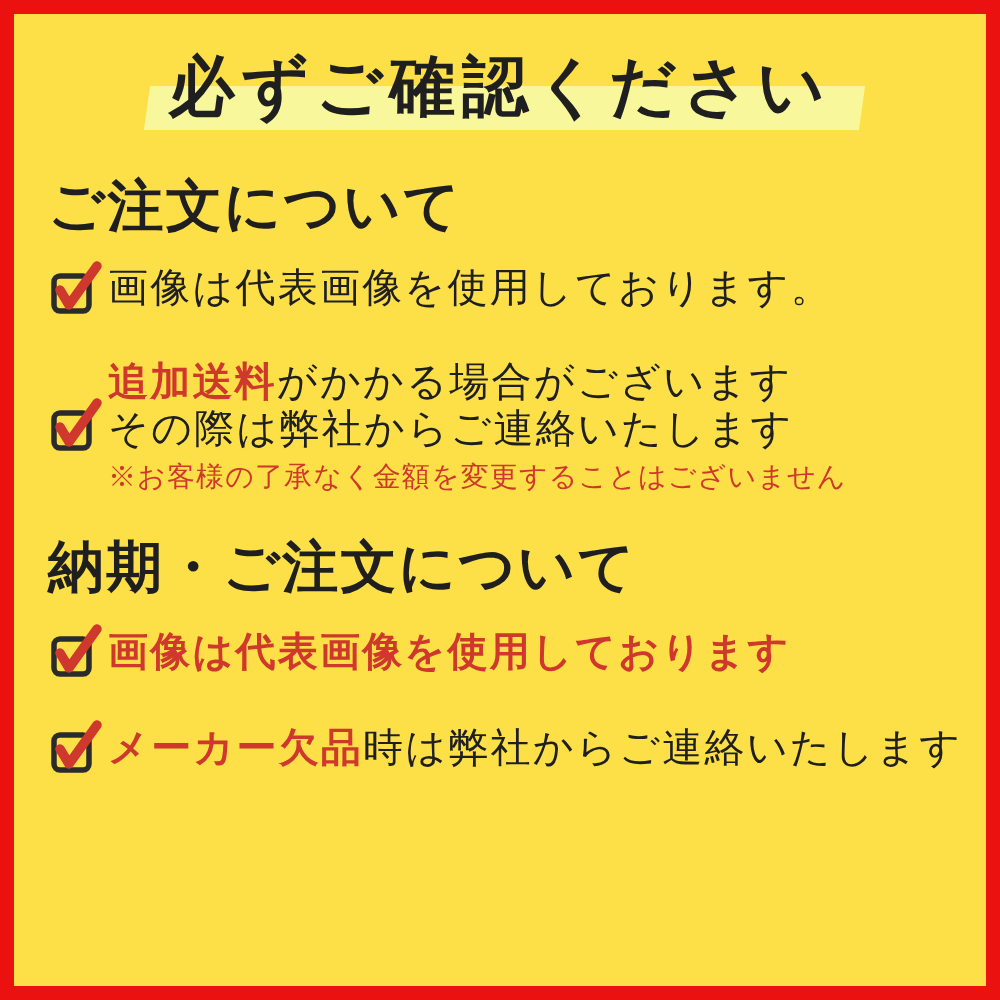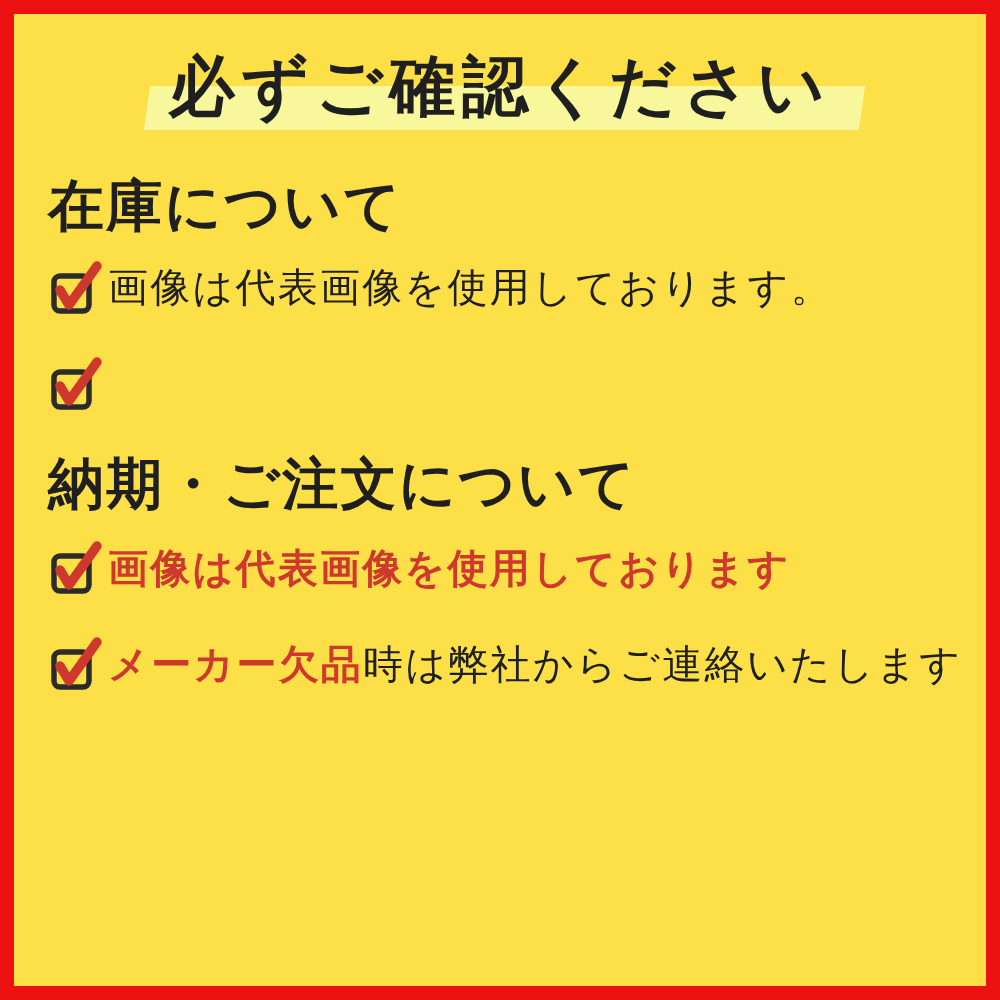--- a/index.html
+++ b/index.html
@@ -88,21 +88,21 @@
 </style>
 </head>
 <body>
 
 <div class="frame">
 
   <h1 class="title">
     <span class="hl">必ずご確認ください</span>
   </h1>
 
-  <h2 class="section-heading" id="heading-order">在庫について</h2>
+  <h2 class="section-heading" id="heading-order">ご注文について</h2>
 
   <div class="item" id="item-1">
     <span class="cbx">
       <svg width="50" height="56" viewBox="0 0 50 56" aria-hidden="true">
         <rect x="4" y="17" width="35" height="35" rx="6" fill="none" stroke="#2b2b2b" stroke-width="5.5"></rect>
         <polyline points="10,31 19,46 47,7" fill="none" stroke="#cf382d" stroke-width="9.5" stroke-linecap="round" stroke-linejoin="round"></polyline>
       </svg>
     </span>
     <div class="item-text">
       <div class="line"><span>画像は代表画像を使用しております。</span></div>
@@ -110,20 +110,25 @@
   </div>
 
 
   <div class="item" id="item-3">
     <span class="cbx">
       <svg width="50" height="56" viewBox="0 0 50 56" aria-hidden="true">
         <rect x="4" y="17" width="35" height="35" rx="6" fill="none" stroke="#2b2b2b" stroke-width="5.5"></rect>
         <polyline points="10,31 19,46 47,7" fill="none" stroke="#cf382d" stroke-width="9.5" stroke-linecap="round" stroke-linejoin="round"></polyline>
       </svg>
     </span>
+    <div class="item-text">
+      <div class="line"><span class="red bold">追加送料</span><span>がかかる場合がございます</span></div>
+      <div class="line"><span>その際は弊社からご連絡いたします</span></div>
+      <div class="line note red">※お客様の了承なく金額を変更することはございません</div>
+    </div>
   </div>
 
   <h2 class="section-heading" id="heading-stock">納期・ご注文について</h2>
 
   <div class="item" id="item-4">
     <span class="cbx">
       <svg width="50" height="56" viewBox="0 0 50 56" aria-hidden="true">
         <rect x="4" y="17" width="35" height="35" rx="6" fill="none" stroke="#2b2b2b" stroke-width="5.5"></rect>
         <polyline points="10,31 19,46 47,7" fill="none" stroke="#cf382d" stroke-width="9.5" stroke-linecap="round" stroke-linejoin="round"></polyline>
       </svg>

